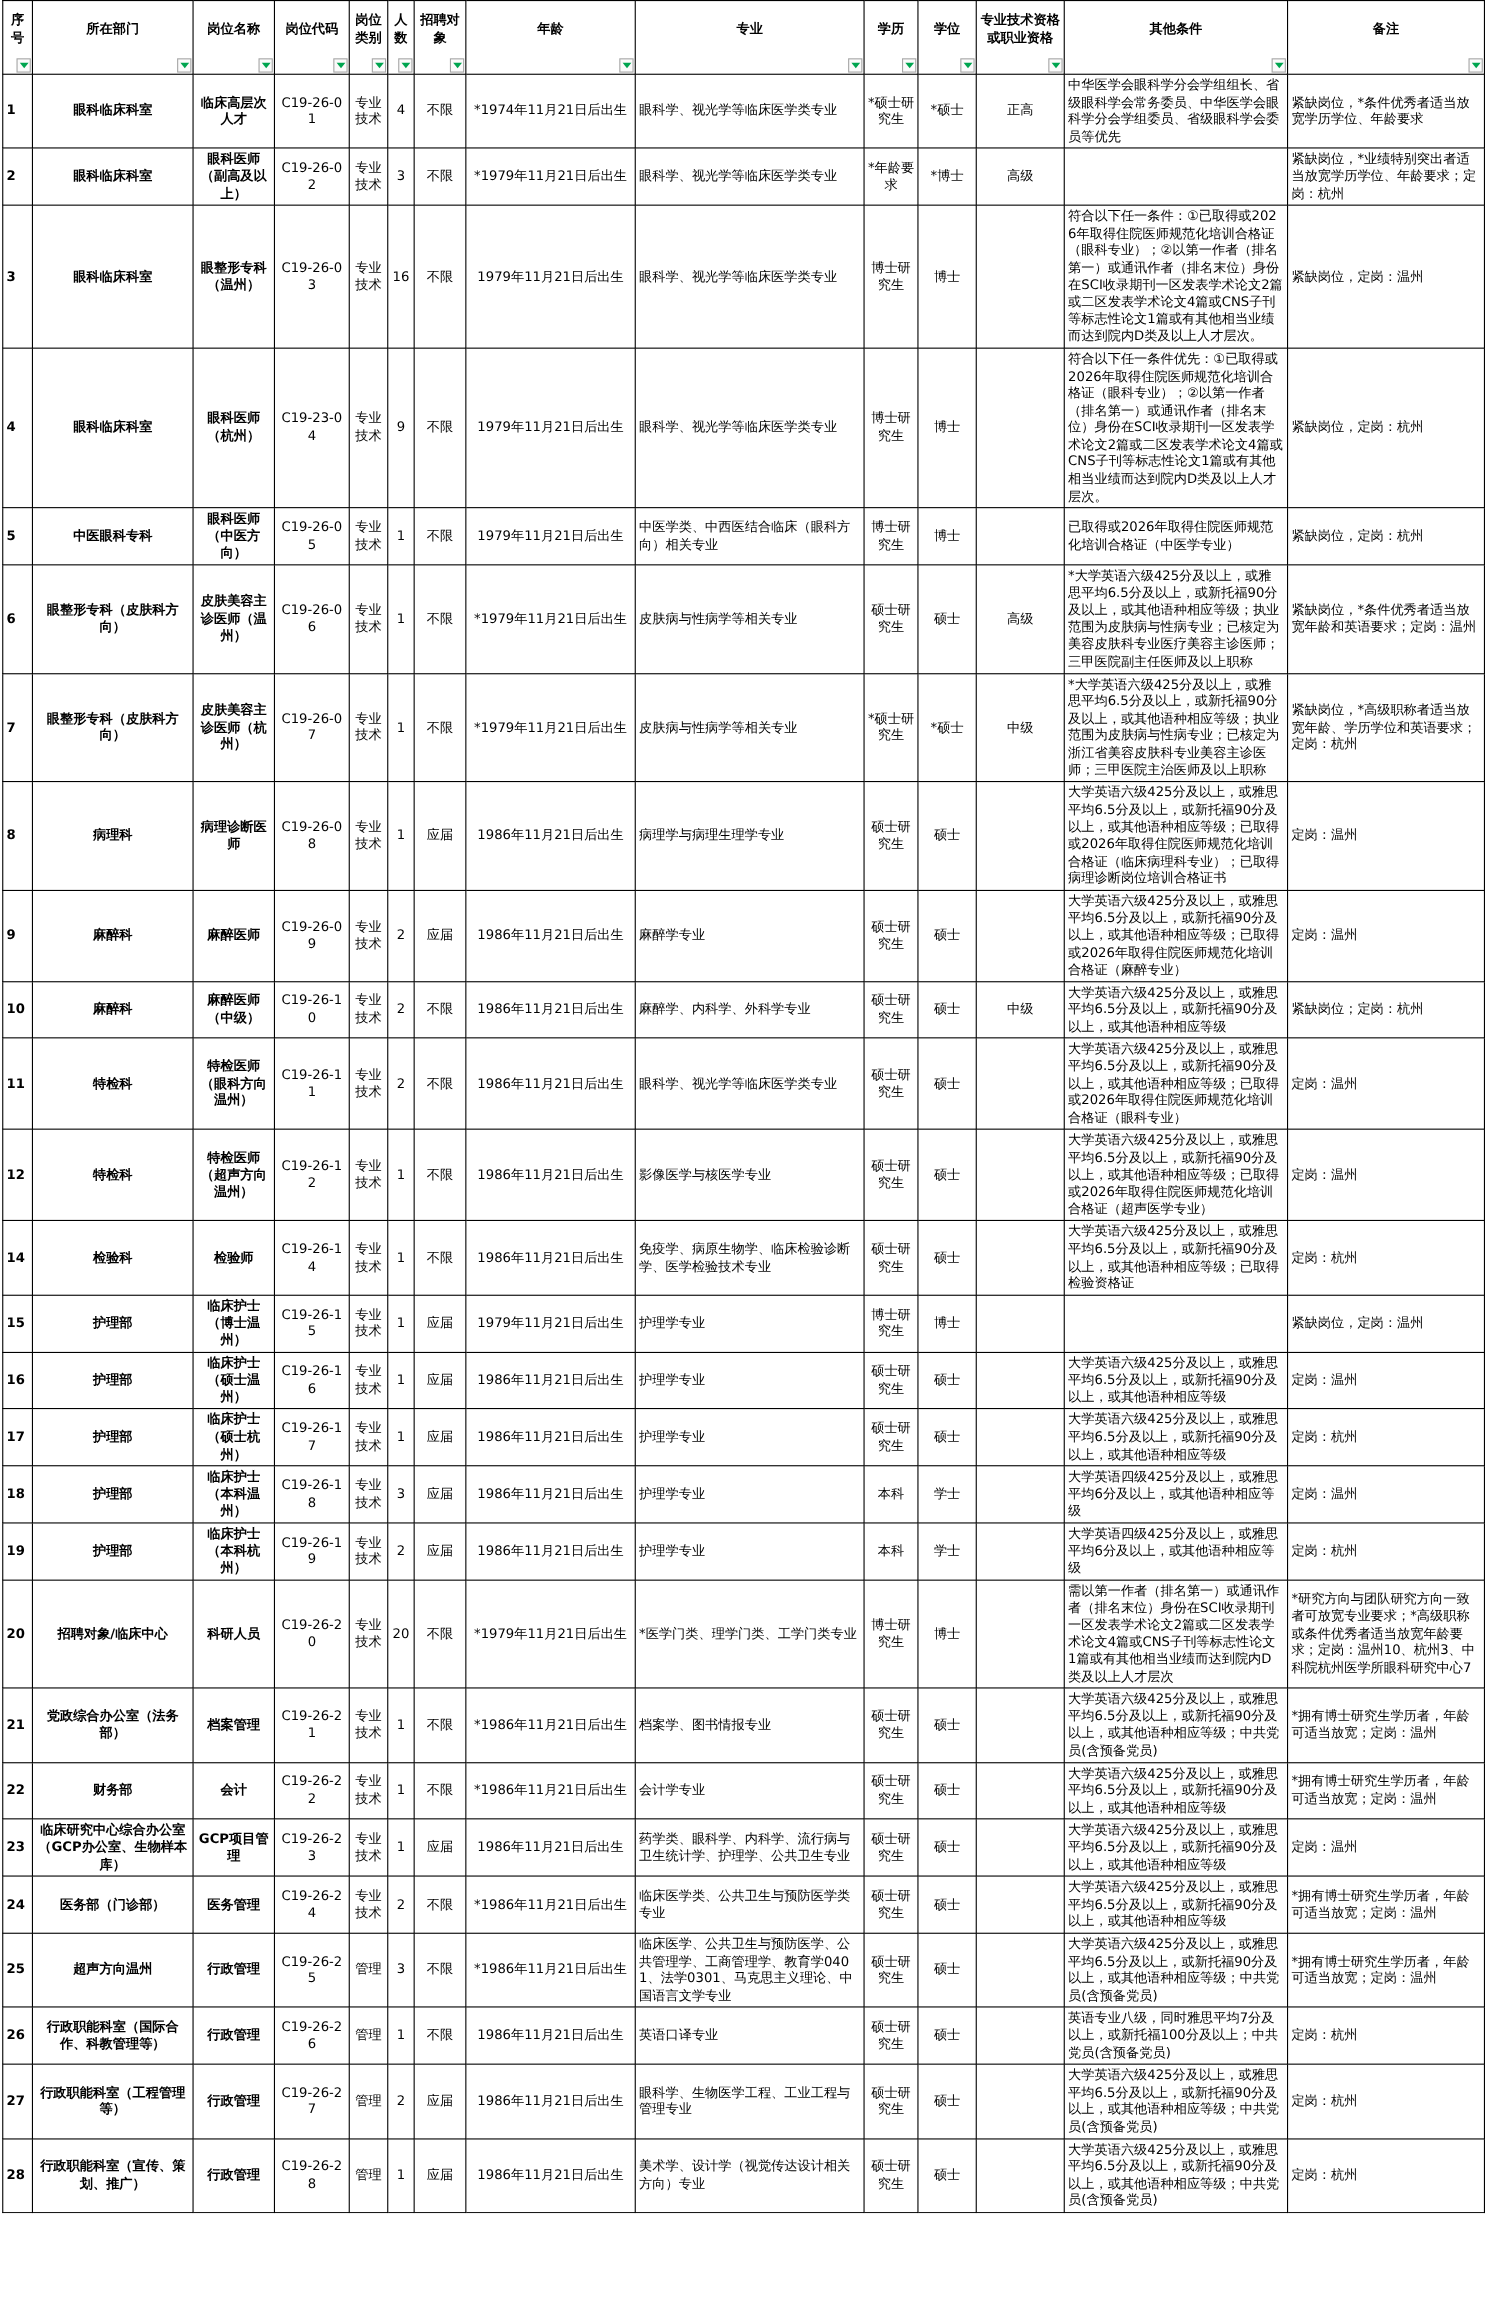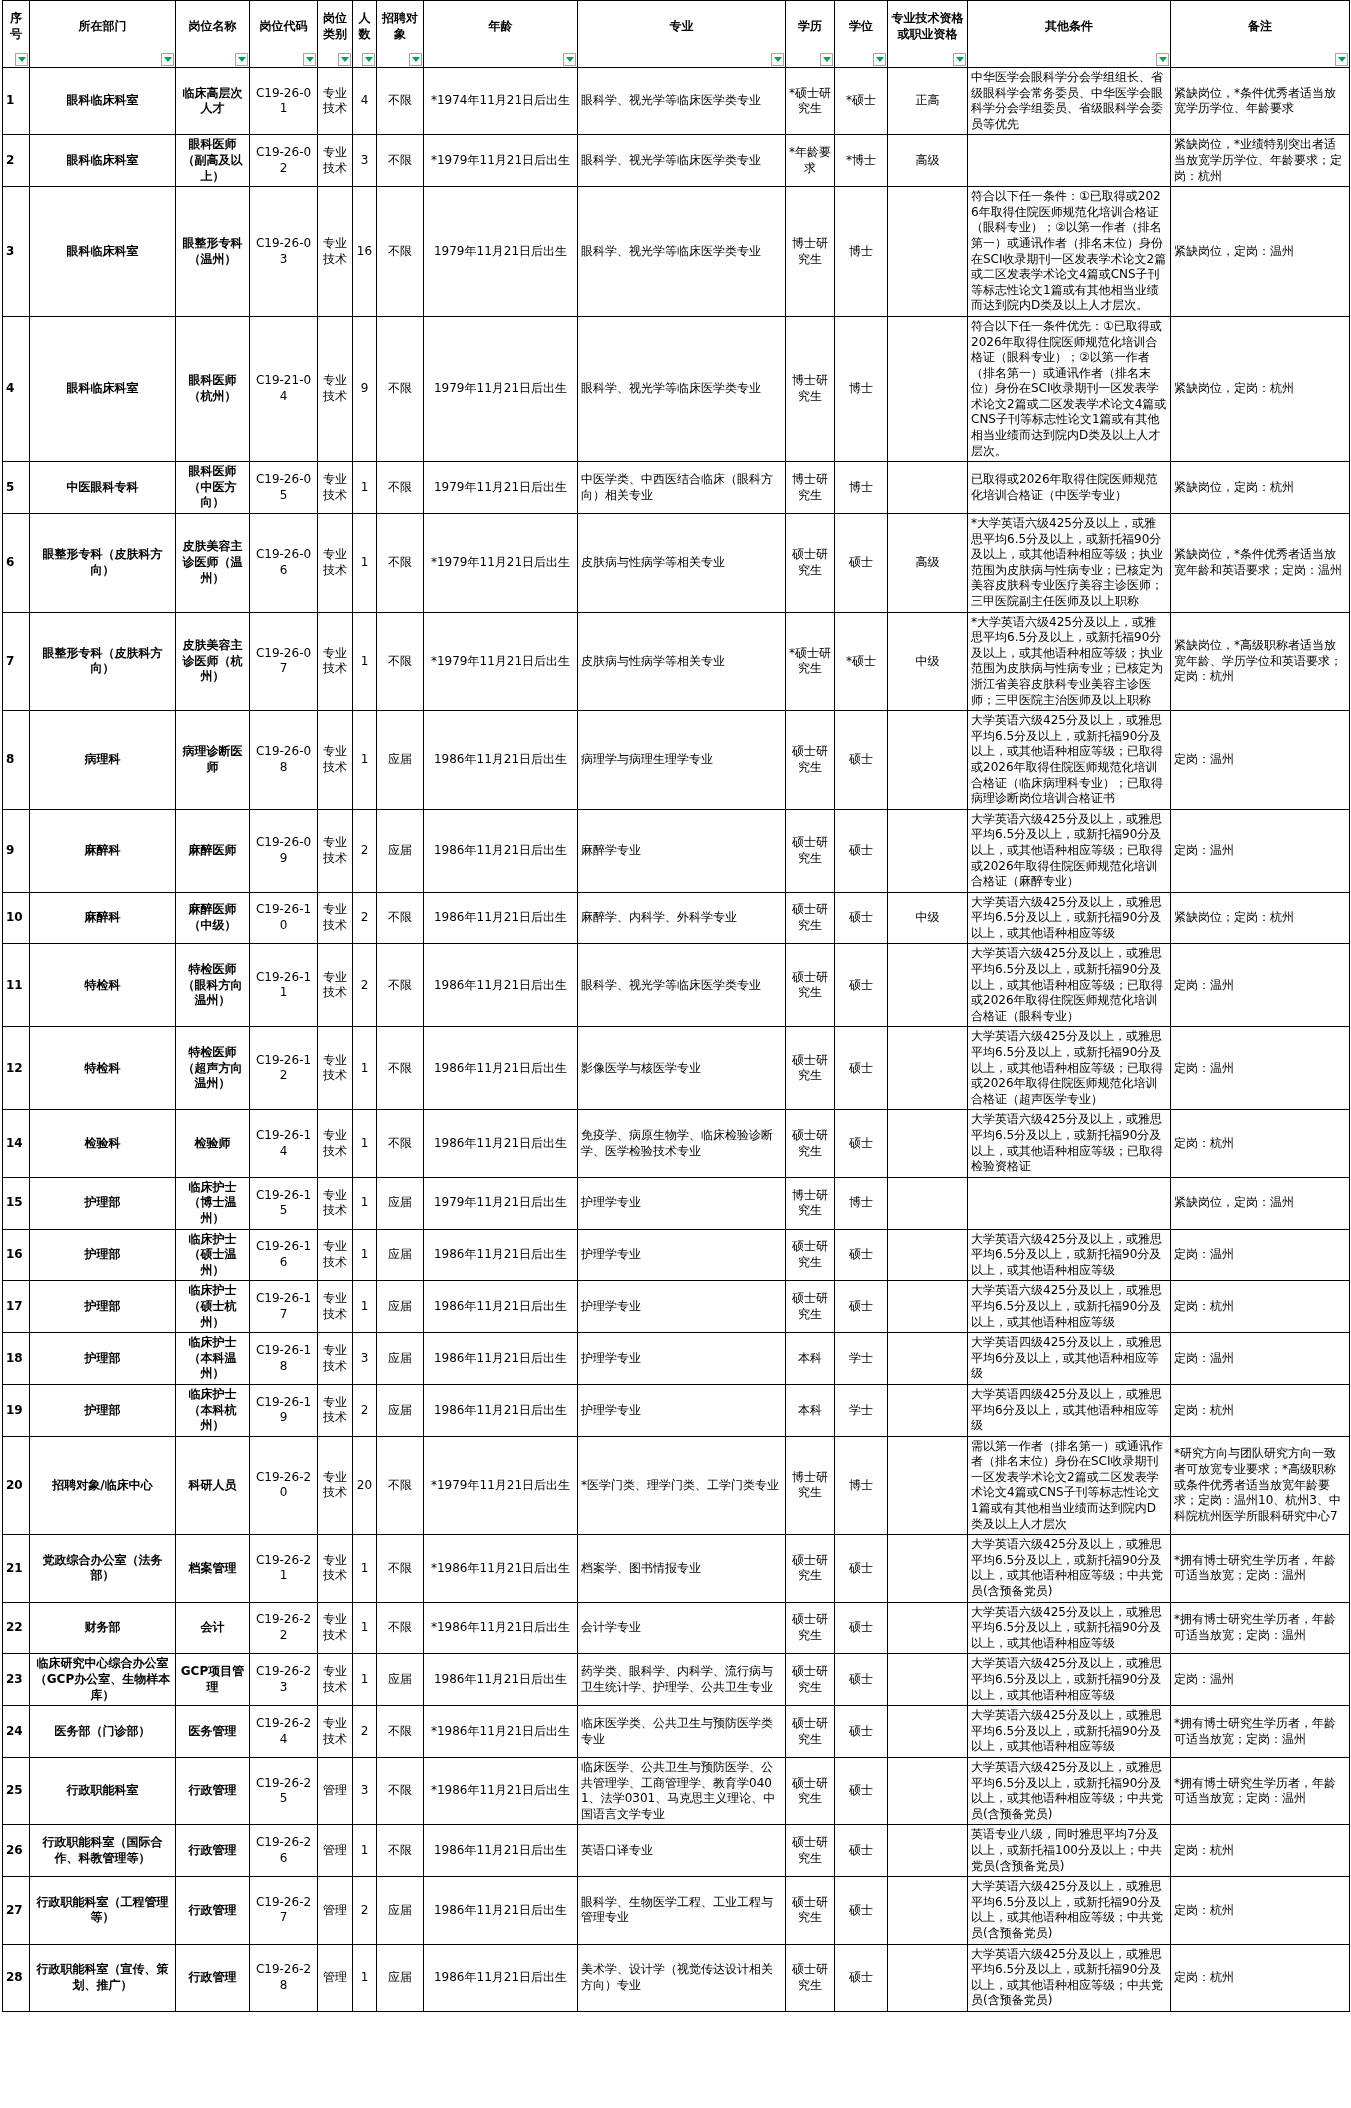--- a/index.html
+++ b/index.html
@@ -136,21 +136,21 @@
           <td class="c9">博士研究生</td>
           <td class="c10">博士</td>
           <td class="c11"></td>
           <td class="c12">符合以下任一条件：①已取得或2026年取得住院医师规范化培训合格证（眼科专业）；②以第一作者（排名第一）或通讯作者（排名末位）身份在SCI收录期刊一区发表学术论文2篇或二区发表学术论文4篇或CNS子刊等标志性论文1篇或有其他相当业绩而达到院内D类及以上人才层次。</td>
           <td class="c13">紧缺岗位，定岗：温州</td>
         </tr>
         <tr>
           <td class="c0">4</td>
           <td class="c1">眼科临床科室</td>
           <td class="c2">眼科医师（杭州）</td>
-          <td class="c3">C19-21-04</td>
+          <td class="c3">C19-23-04</td>
           <td class="c4">专业技术</td>
           <td class="c5">9</td>
           <td class="c6">不限</td>
           <td class="c7">1979年11月21日后出生</td>
           <td class="c8">眼科学、视光学等临床医学类专业</td>
           <td class="c9">博士研究生</td>
           <td class="c10">博士</td>
           <td class="c11"></td>
           <td class="c12">符合以下任一条件优先：①已取得或2026年取得住院医师规范化培训合格证（眼科专业）；②以第一作者（排名第一）或通讯作者（排名末位）身份在SCI收录期刊一区发表学术论文2篇或二区发表学术论文4篇或CNS子刊等标志性论文1篇或有其他相当业绩而达到院内D类及以上人才层次。</td>
           <td class="c13">紧缺岗位，定岗：杭州</td>
@@ -454,21 +454,21 @@
           <td class="c7">*1986年11月21日后出生</td>
           <td class="c8">临床医学类、公共卫生与预防医学类专业</td>
           <td class="c9">硕士研究生</td>
           <td class="c10">硕士</td>
           <td class="c11"></td>
           <td class="c12">大学英语六级425分及以上，或雅思平均6.5分及以上，或新托福90分及以上，或其他语种相应等级</td>
           <td class="c13">*拥有博士研究生学历者，年龄可适当放宽；定岗：温州</td>
         </tr>
         <tr>
           <td class="c0">25</td>
-          <td class="c1">行政职能科室</td>
+          <td class="c1">超声方向温州</td>
           <td class="c2">行政管理</td>
           <td class="c3">C19-26-25</td>
           <td class="c4">管理</td>
           <td class="c5">3</td>
           <td class="c6">不限</td>
           <td class="c7">*1986年11月21日后出生</td>
           <td class="c8">临床医学、公共卫生与预防医学、公共管理学、工商管理学、教育学0401、法学0301、马克思主义理论、中国语言文学专业</td>
           <td class="c9">硕士研究生</td>
           <td class="c10">硕士</td>
           <td class="c11"></td>

